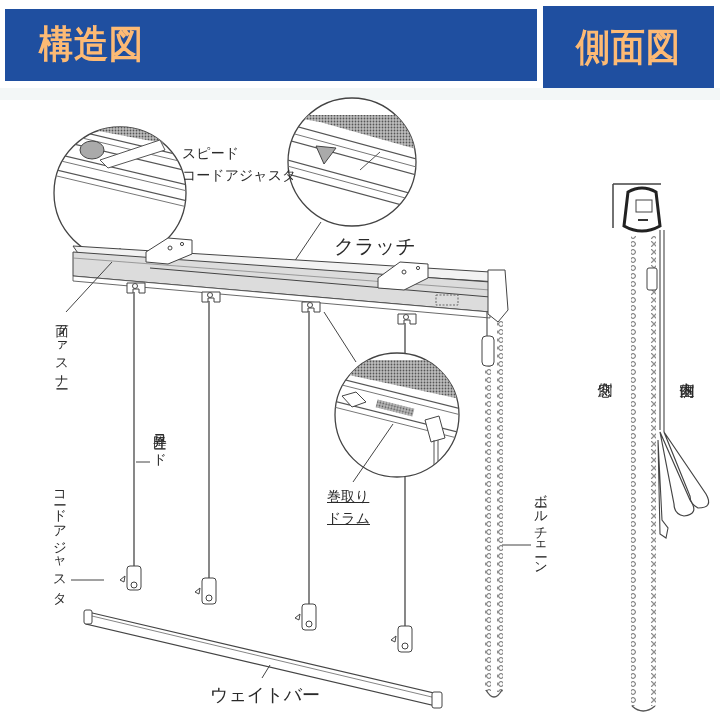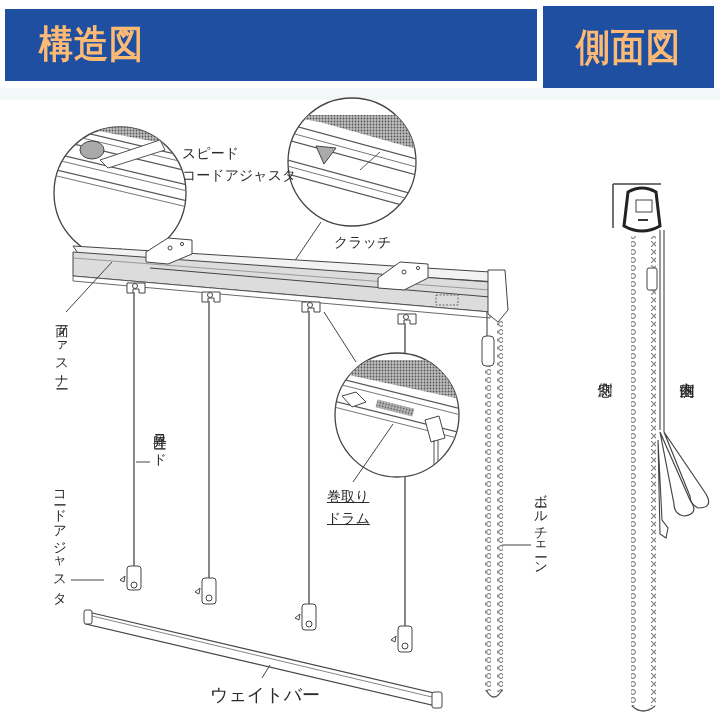--- a/index.html
+++ b/index.html
@@ -196,21 +196,21 @@
       <path d="M660,432 L690,500 q10,14 -6,16 q-10,-2 -10,-12 z" fill="none" stroke="#444" stroke-width="1.2"></path>
       <path d="M664,432 L706,494 q8,14 -8,14 q-8,-4 -8,-12 z" fill="none" stroke="#444" stroke-width="1.2"></path>
       <path d="M658,440 L662,520 l6,8 l-2,10 l-6,-4 z" fill="none" stroke="#444" stroke-width="1.1"></path>
     </g>
   </svg>
 
   <div class="lbl" style="left:182px; top:97px; font-size:14px;margin-top:48px;">
     <div>スピード</div>
     <div style="margin-top:4px;">コードアジャスタ</div>
   </div>
-  <div class="lbl" style="left:334px; top:234px; font-size:14px;text-align:center;">クラッチ</div>
+  <div class="lbl" style="left:334px; top:234px; font-size:20px;text-align:center;">クラッチ</div>
   <div class="lbl vert" style="left:55px; top:315px;">面ファスナー</div>
   <div class="lbl vert" style="left:153px; top:424px;">昇降コード</div>
   <div class="lbl vert" style="left:53px; top:482px;">コードアジャスタ</div>
   <div class="lbl" style="left:327px; top:488px; font-size:14px;text-decoration:underline;">
     <div>巻取り</div>
     <div style="margin-top:4px;">ドラム</div>
   </div>
   <div class="lbl vert" style="left:534px; top:484px;">ボールチェーン</div>
   <div class="lbl" style="left:210px; top:684px; font-size:18px;">ウェイトバー</div>
   <div class="lbl vert" style="left:597px; top:370px; font-size:15px;">窓側</div>

